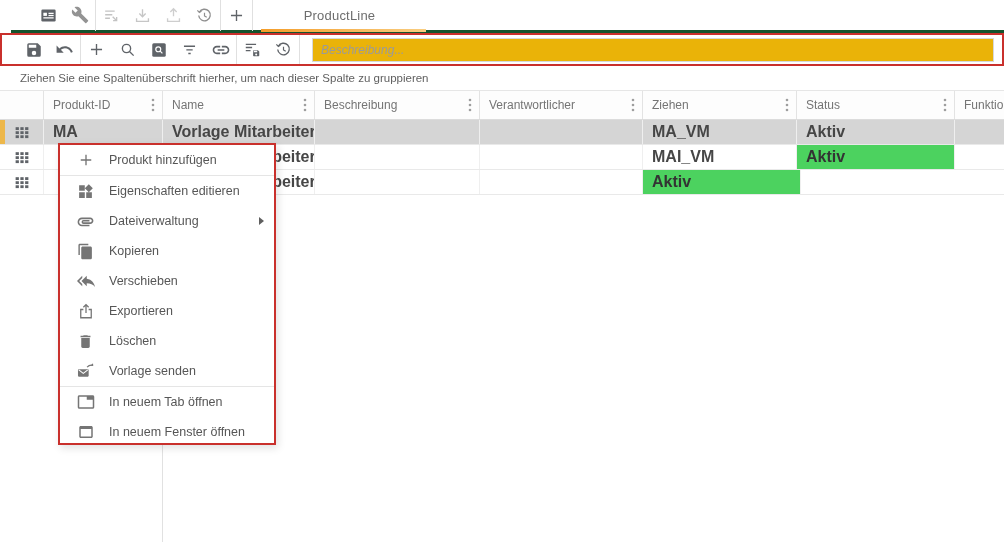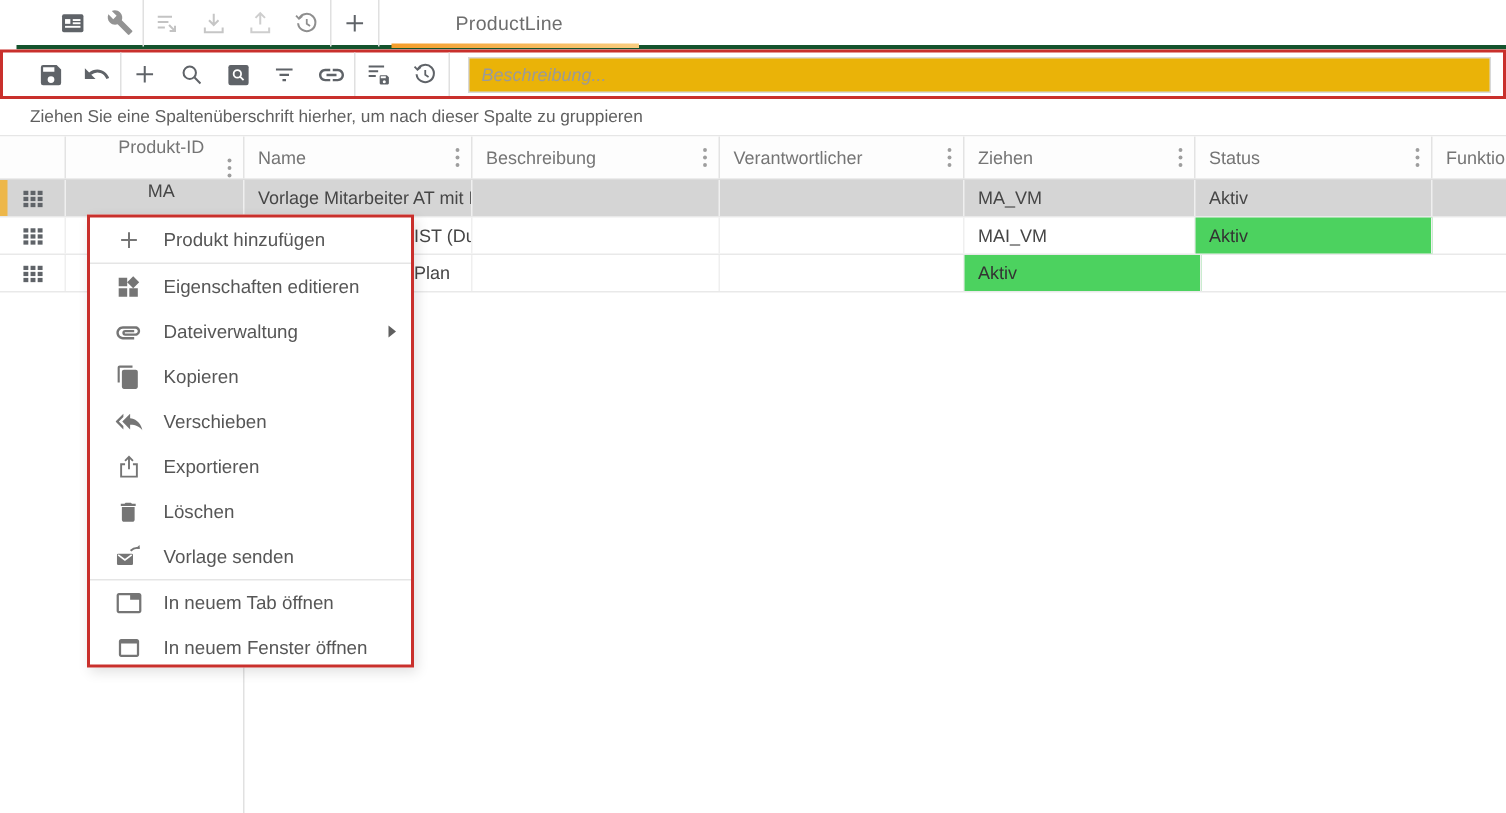--- a/index.html
+++ b/index.html
@@ -31,29 +31,29 @@
   .groupbar { position:absolute; top:66px; left:0; width:100%; height:25px;
     display:flex; align-items:center; padding-left:20px; font-size:11.5px; color:#5f5f5f;
     border-bottom:1px solid #e6e6e6; background:#fff; }
 
   
   .grid-header { position:absolute; top:91px; left:0; width:100%; height:29px;
     display:flex; background:#fdfdfd; border-bottom:1px solid #dcdcdc; }
   .hcell { position:relative; display:flex; align-items:center; padding-left:9px;
     font-size:12px; color:#757575; border-right:1px solid #e3e3e3; overflow:hidden; white-space:nowrap; cursor:pointer; }
   .hcell .dots { margin-left:auto; margin-right:7px; display:flex; cursor:pointer; }
-  .c0{width:44px;} .c1{width:119px;flex-direction:column;} .c2{width:152px;} .c3{width:165px;}
+  .c0{width:44px;} .c1{width:119px;} .c2{width:152px;} .c3{width:165px;}
   .c4{width:163px;} .c5{width:154px;} .c6{width:158px;} .c7{flex:1; border-right:none;}
 
   .grid-body { position:absolute; top:120px; left:0; width:100%; }
   .row { position:relative; display:flex; height:25px; border-bottom:1px solid #e9e9e9; background:#fff; }
   .row.selected { background:#d5d5d5; }
   .row.selected::before { content:""; position:absolute; left:0; top:0; bottom:0; width:5px; background:#edb74a; }
-  .cell { display:flex; align-items:center; padding-left:9px; font-size:12px; color:#464646;
-    border-right:1px solid #efefef; overflow:hidden; white-space:nowrap; }
+  .cell { display:flex; align-items:center; padding-left:9px; font-size:16px; color:#464646;
+    border-right:1px solid #efefef; overflow:hidden; white-space:nowrap;font-weight:bold; }
   .cell.iconcell { justify-content:center; padding-left:0; }
   .cell.status-green { background:#4cd25f; color:#333; }
   .row .c7 { border-right:none; }
 
   .vline-ext { position:absolute; left:162px; top:196px; bottom:0; width:1px; background:#e1e1e1; }
 
   
   .ctx-menu { position:absolute; left:58px; top:143px; width:218px; height:302px;
     background:#fff; border:2px solid #c9302c; z-index:20; box-shadow:2px 3px 8px rgba(0,0,0,.12);
     display:flex; flex-direction:column; }

